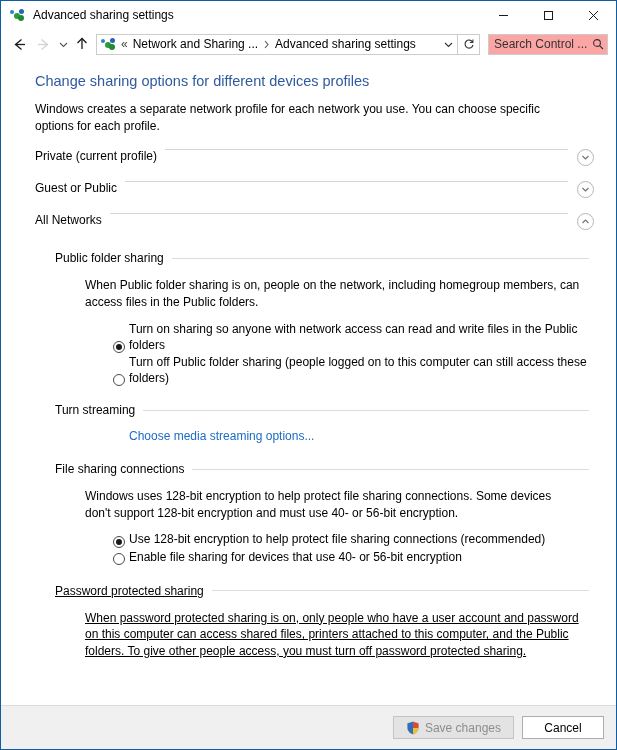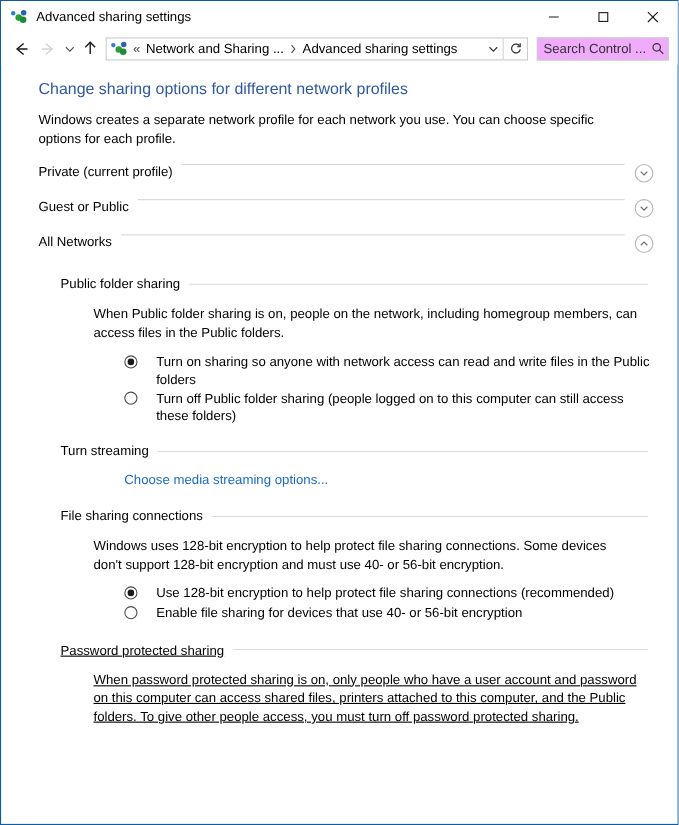--- a/index.html
+++ b/index.html
@@ -195,21 +195,21 @@
     justify-content: center;
     box-sizing: border-box;
     flex: 0 0 22px;
     color: #333;
   }
   .searchbox {
     width: 120px;
     height: 21px;
     margin-left: 8px;
     border: 1px solid #cccccc;
-    background: #f0abfc;
+    background: #fca5a5;
     display: flex;
     align-items: center;
     box-sizing: border-box;
     flex: 0 0 120px;
   }
   .searchbox input {
     flex: 1 1 auto;
     border: none;
     outline: none;
     font-family: "Liberation Sans", sans-serif;
@@ -310,24 +310,23 @@
   .section-text {
     font-size: 12px;
     color: #000000;
     line-height: 1.38;
     max-width: 495px;
     margin: 0 0 10px 0;
   }
   .radio-list { margin-left: 28px; }
   .radio-item {
     display: flex;
-    align-items: flex-start;
+    align-items: flex-end;
     margin-bottom: 1px;
     line-height: 1.35;
-    gap: 13px;
   }
   .radio-mark {
     flex: 0 0 12px;
     width: 12px;
     height: 12px;
     border: 1px solid #4a4a4a;
     border-radius: 50%;
     box-sizing: border-box;
     margin-top: 2px;
     margin-right: 4px;
@@ -345,21 +344,21 @@
     background: #1a1a1a;
   }
   .radio-label {
     font-size: 12px;
     color: #000000;
     max-width: 470px;
   }
   .link {
     font-size: 12px;
     color: #1c6bc4;
-    margin-left: 28px;
+    margin-left: 44px;
     cursor: pointer;
     display: inline-block;
   }
 
   
   .footer {
     flex: 0 0 44px;
     height: 44px;
     background: #f0f0f0;
     border-top: 1px solid #dcdcdc;
@@ -487,21 +486,21 @@
         <svg width="12" height="12" viewBox="0 0 12 12">
             <circle cx="5" cy="5" r="3.4" fill="none" stroke="#333" stroke-width="1.1"></circle>
             <line x1="7.6" y1="7.6" x2="11" y2="11" stroke="#333" stroke-width="1.1"></line>
           </svg>
       </span>
     </div>
   </div>
 
   <div class="content">
 
-    <h1 class="page-title">Change sharing options for different network profiles</h1>
+    <h1 class="page-title">Change sharing options for different devices profiles</h1>
     <p class="page-desc">Windows creates a separate network profile for each network you use. You can choose specific options for each profile.</p>
 
     <div class="profile-row">
       <span class="profile-label">Private (current profile)</span>
       <span class="profile-rule"></span>
       <span class="profile-toggle">
         <svg width="9" height="9" viewBox="0 0 9 9">
             <path d="M1.5 3 L4.5 6 L7.5 3" fill="none" stroke="#6f6f6f" stroke-width="1.1"></path>
           </svg>
       </span>
@@ -583,14 +582,27 @@
         <span class="section-head-rule"></span>
       </div>
       <div class="section-body">
         <p class="section-text">When password protected sharing is on, only people who have a user account and password on this computer can access shared files, printers attached to this computer, and the Public folders. To give other people access, you must turn off password protected sharing.</p>
 
       </div>
     </div>
 
   </div>
 
+  <div class="footer">
+    <div class="btn disabled">
+      <svg class="shield" viewBox="0 0 14 14">
+        <path d="M7 0.8 L12.4 2.4 L12.4 7 C12.4 10 9.9 12.4 7 13.2 C4.1 12.4 1.6 10 1.6 7 L1.6 2.4 Z" fill="#f0c419" stroke="#a8a8a8" stroke-width="0.6"></path>
+        <path d="M7 0.8 L7 13.2 C4.1 12.4 1.6 10 1.6 7 L1.6 2.4 Z" fill="#2a6fc4"></path>
+        <path d="M7 0.8 L12.4 2.4 L12.4 7 C10.6 7 8.8 7 7 7 Z" fill="#d94a3d"></path>
+      </svg>
+      <span>Save changes</span>
+    </div>
+    <div class="btn cancel">
+      <span>Cancel</span>
+    </div>
+  </div>
 
 </div>
 
 </body></html>

